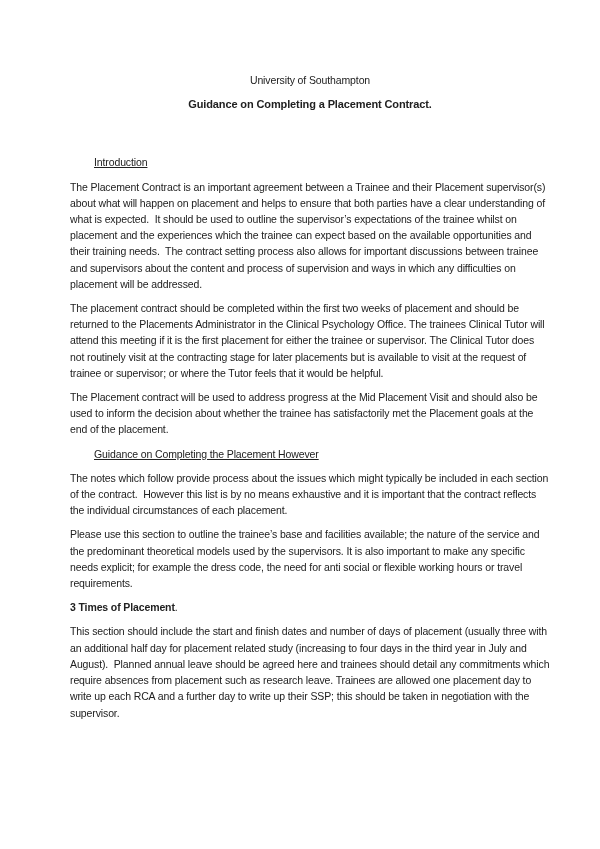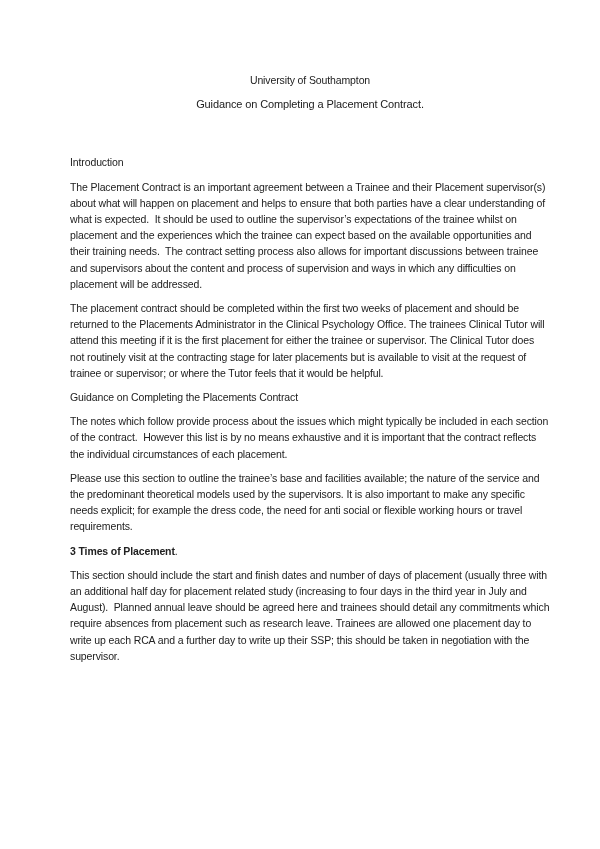--- a/index.html
+++ b/index.html
@@ -29,24 +29,26 @@
     color: var(--text-color);
   }
   .doc-p {
     margin: 0 0 8px 0;
     white-space: pre-wrap;
   }
   .center {
     text-align: center;
   }
   .title {
-    font-weight: normal;
+    font-weight: bold;
     font-size: 11px;
   }
   .underline {
+    text-decoration: underline;
+    margin-left: 24px;
   }
   .bold {
     font-weight: bold;
   }
   .spacer {
     height: 34px;
   }
 </style>
 </head>
 <body>
@@ -59,22 +61,23 @@
   <p class="doc-p center title">Guidance on Completing a Placement Contract.</p>
 
   <div class="spacer"></div>
 
   <p class="doc-p underline">Introduction</p>
 
   <p class="doc-p">The Placement Contract is an important agreement between a Trainee and their Placement supervisor(s) about what will happen on placement and helps to ensure that both parties have a clear understanding of what is expected.  It should be used to outline the supervisor’s expectations of the trainee whilst on placement and the experiences which the trainee can expect based on the available opportunities and their training needs.  The contract setting process also allows for important discussions between trainee and supervisors about the content and process of supervision and ways in which any difficulties on placement will be addressed.</p>
 
   <p class="doc-p">The placement contract should be completed within the first two weeks of placement and should be returned to the Placements Administrator in the Clinical Psychology Office. The trainees Clinical Tutor will attend this meeting if it is the first placement for either the trainee or supervisor. The Clinical Tutor does not routinely visit at the contracting stage for later placements but is available to visit at the request of trainee or supervisor; or where the Tutor feels that it would be helpful.</p>
 
+  <p class="doc-p">The Placement contract will be used to address progress at the Mid Placement Visit and should also be used to inform the decision about whether the trainee has satisfactorily met the Placement goals at the end of the placement.</p>
 
-  <p class="doc-p underline">Guidance on Completing the Placements Contract</p>
+  <p class="doc-p underline">Guidance on Completing the Placement However</p>
 
   <p class="doc-p">The notes which follow provide process about the issues which might typically be included in each section of the contract.  However this list is by no means exhaustive and it is important that the contract reflects the individual circumstances of each placement.</p>
 
 
   <p class="doc-p">Please use this section to outline the trainee’s base and facilities available; the nature of the service and the predominant theoretical models used by the supervisors. It is also important to make any specific needs explicit; for example the dress code, the need for anti social or flexible working hours or travel requirements.</p>
 
   <p class="doc-p"><span class="bold">3 Times of Placement</span><span>.</span></p>
 
   <p class="doc-p">This section should include the start and finish dates and number of days of placement (usually three with an additional half day for placement related study (increasing to four days in the third year in July and August).  Planned annual leave should be agreed here and trainees should detail any commitments which require absences from placement such as research leave. Trainees are allowed one placement day to write up each RCA and a further day to write up their SSP; this should be taken in negotiation with the supervisor.</p>
 

